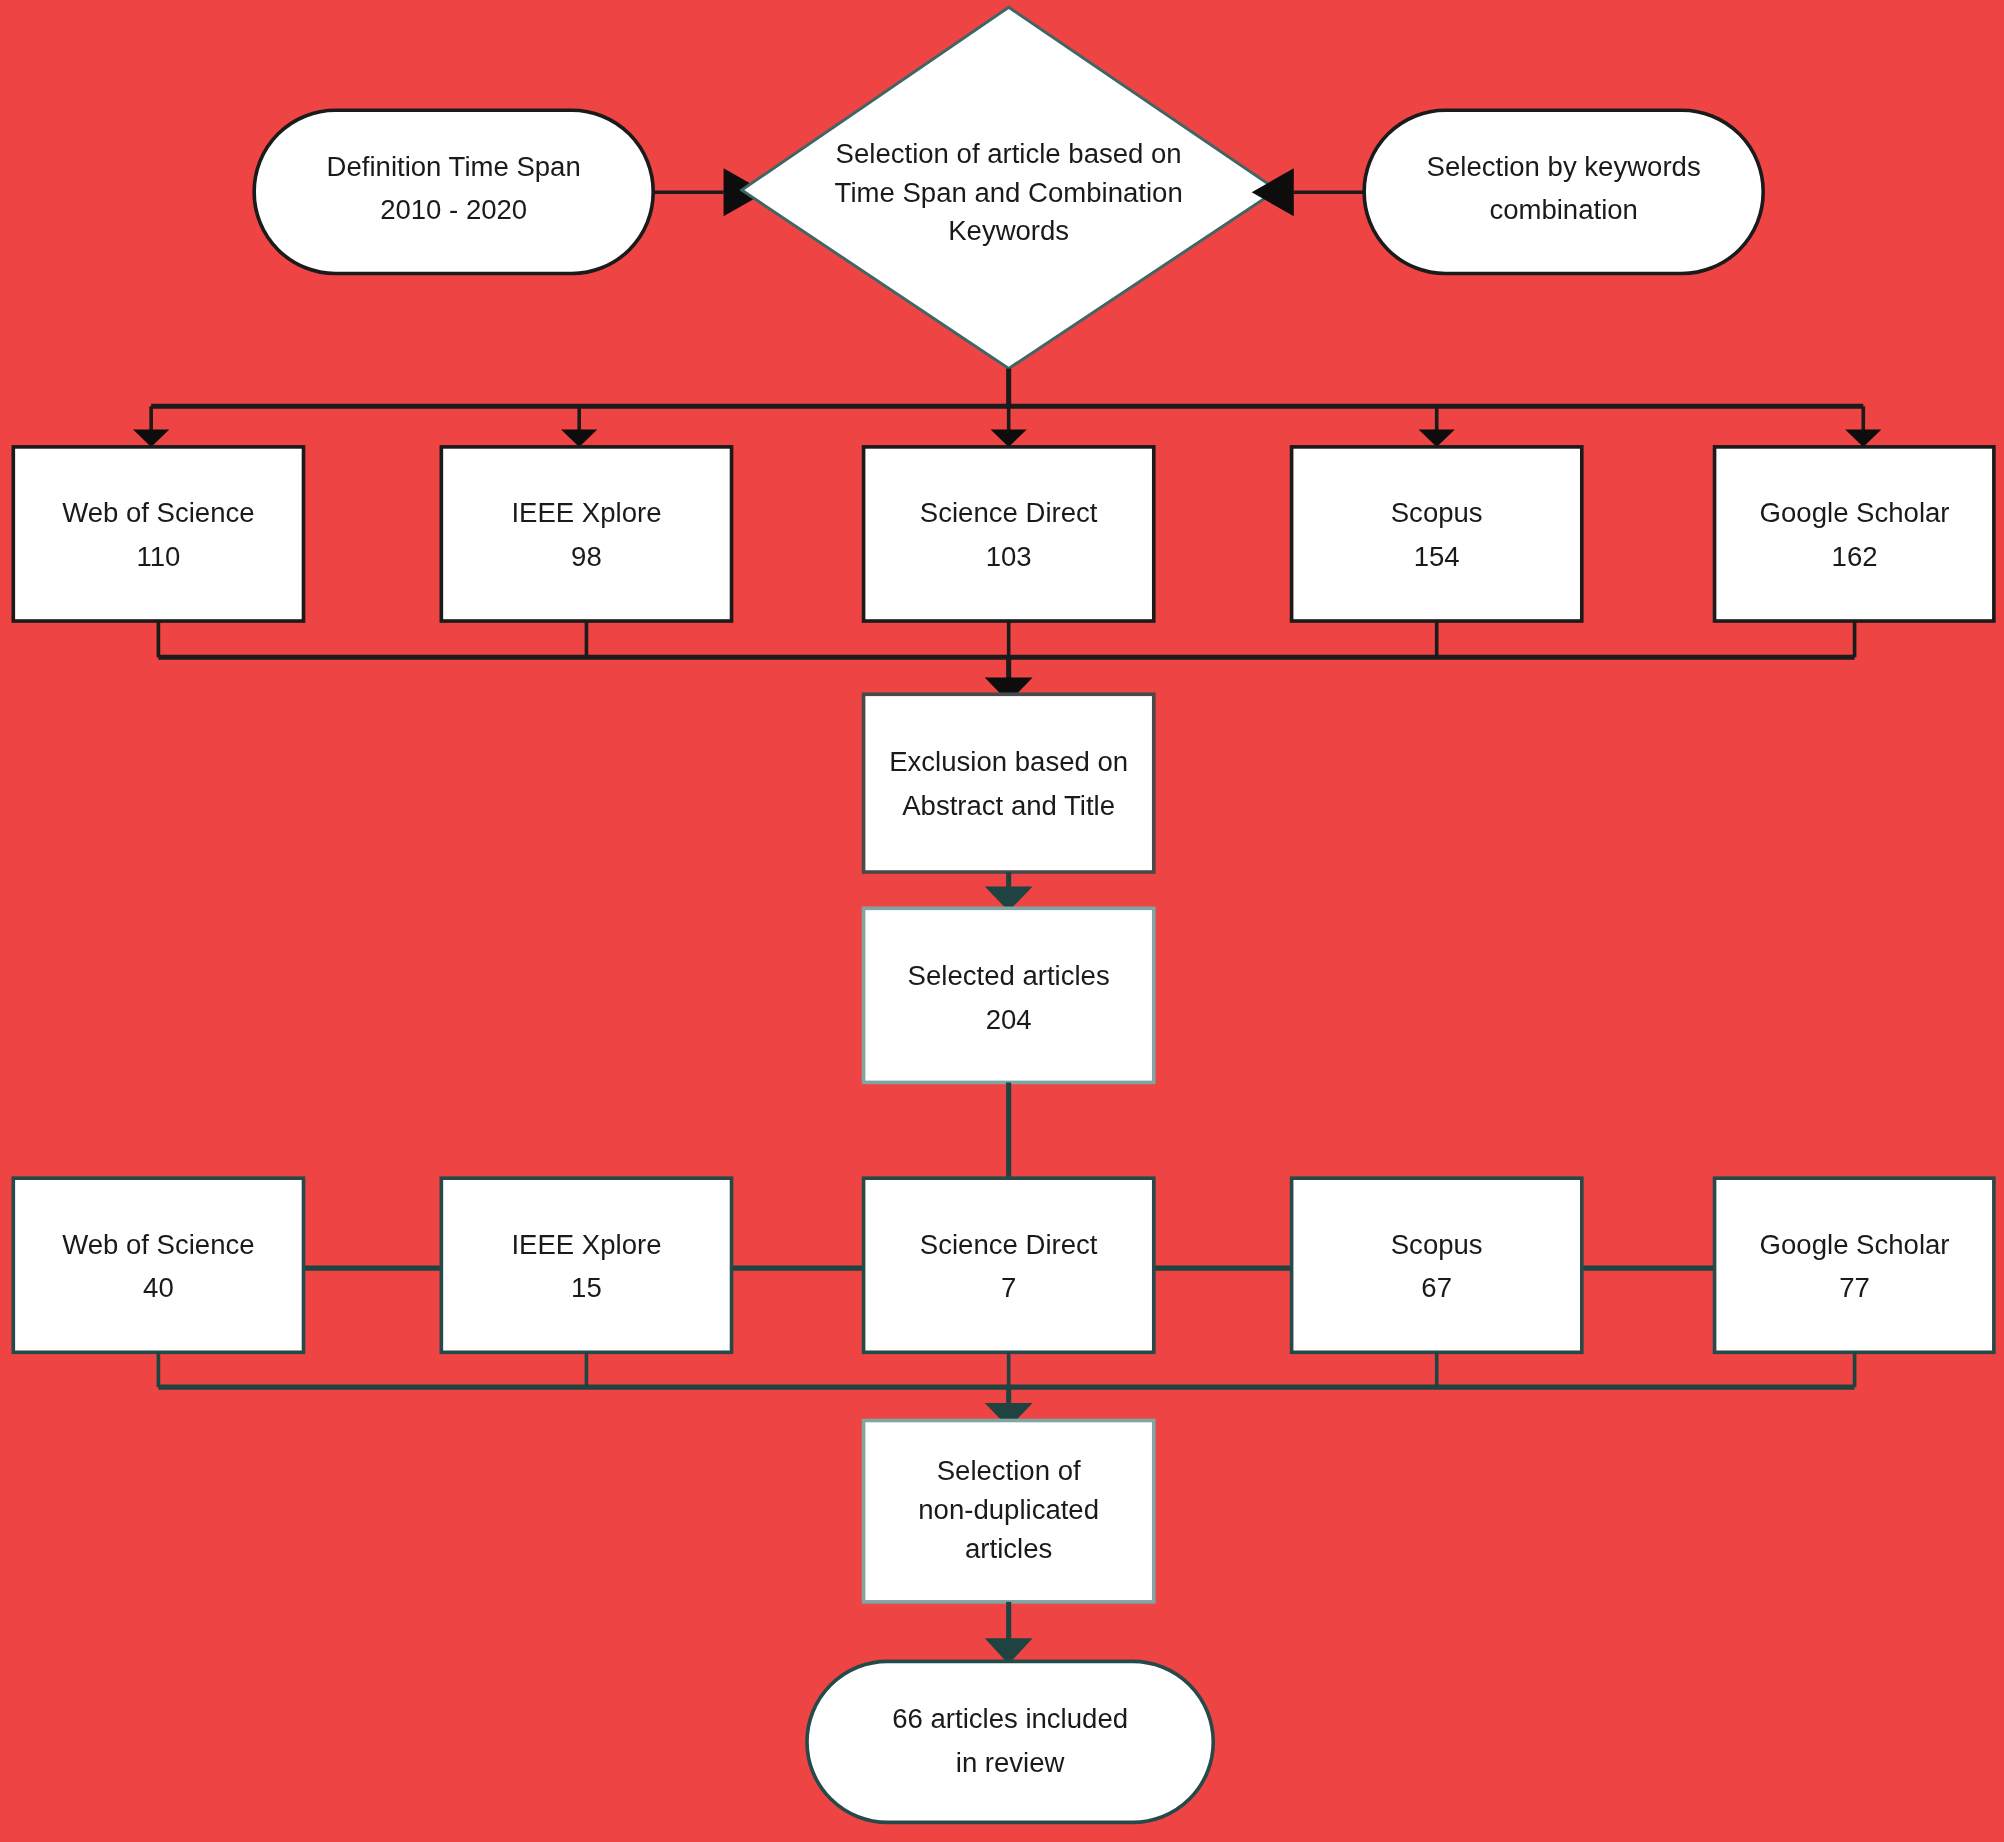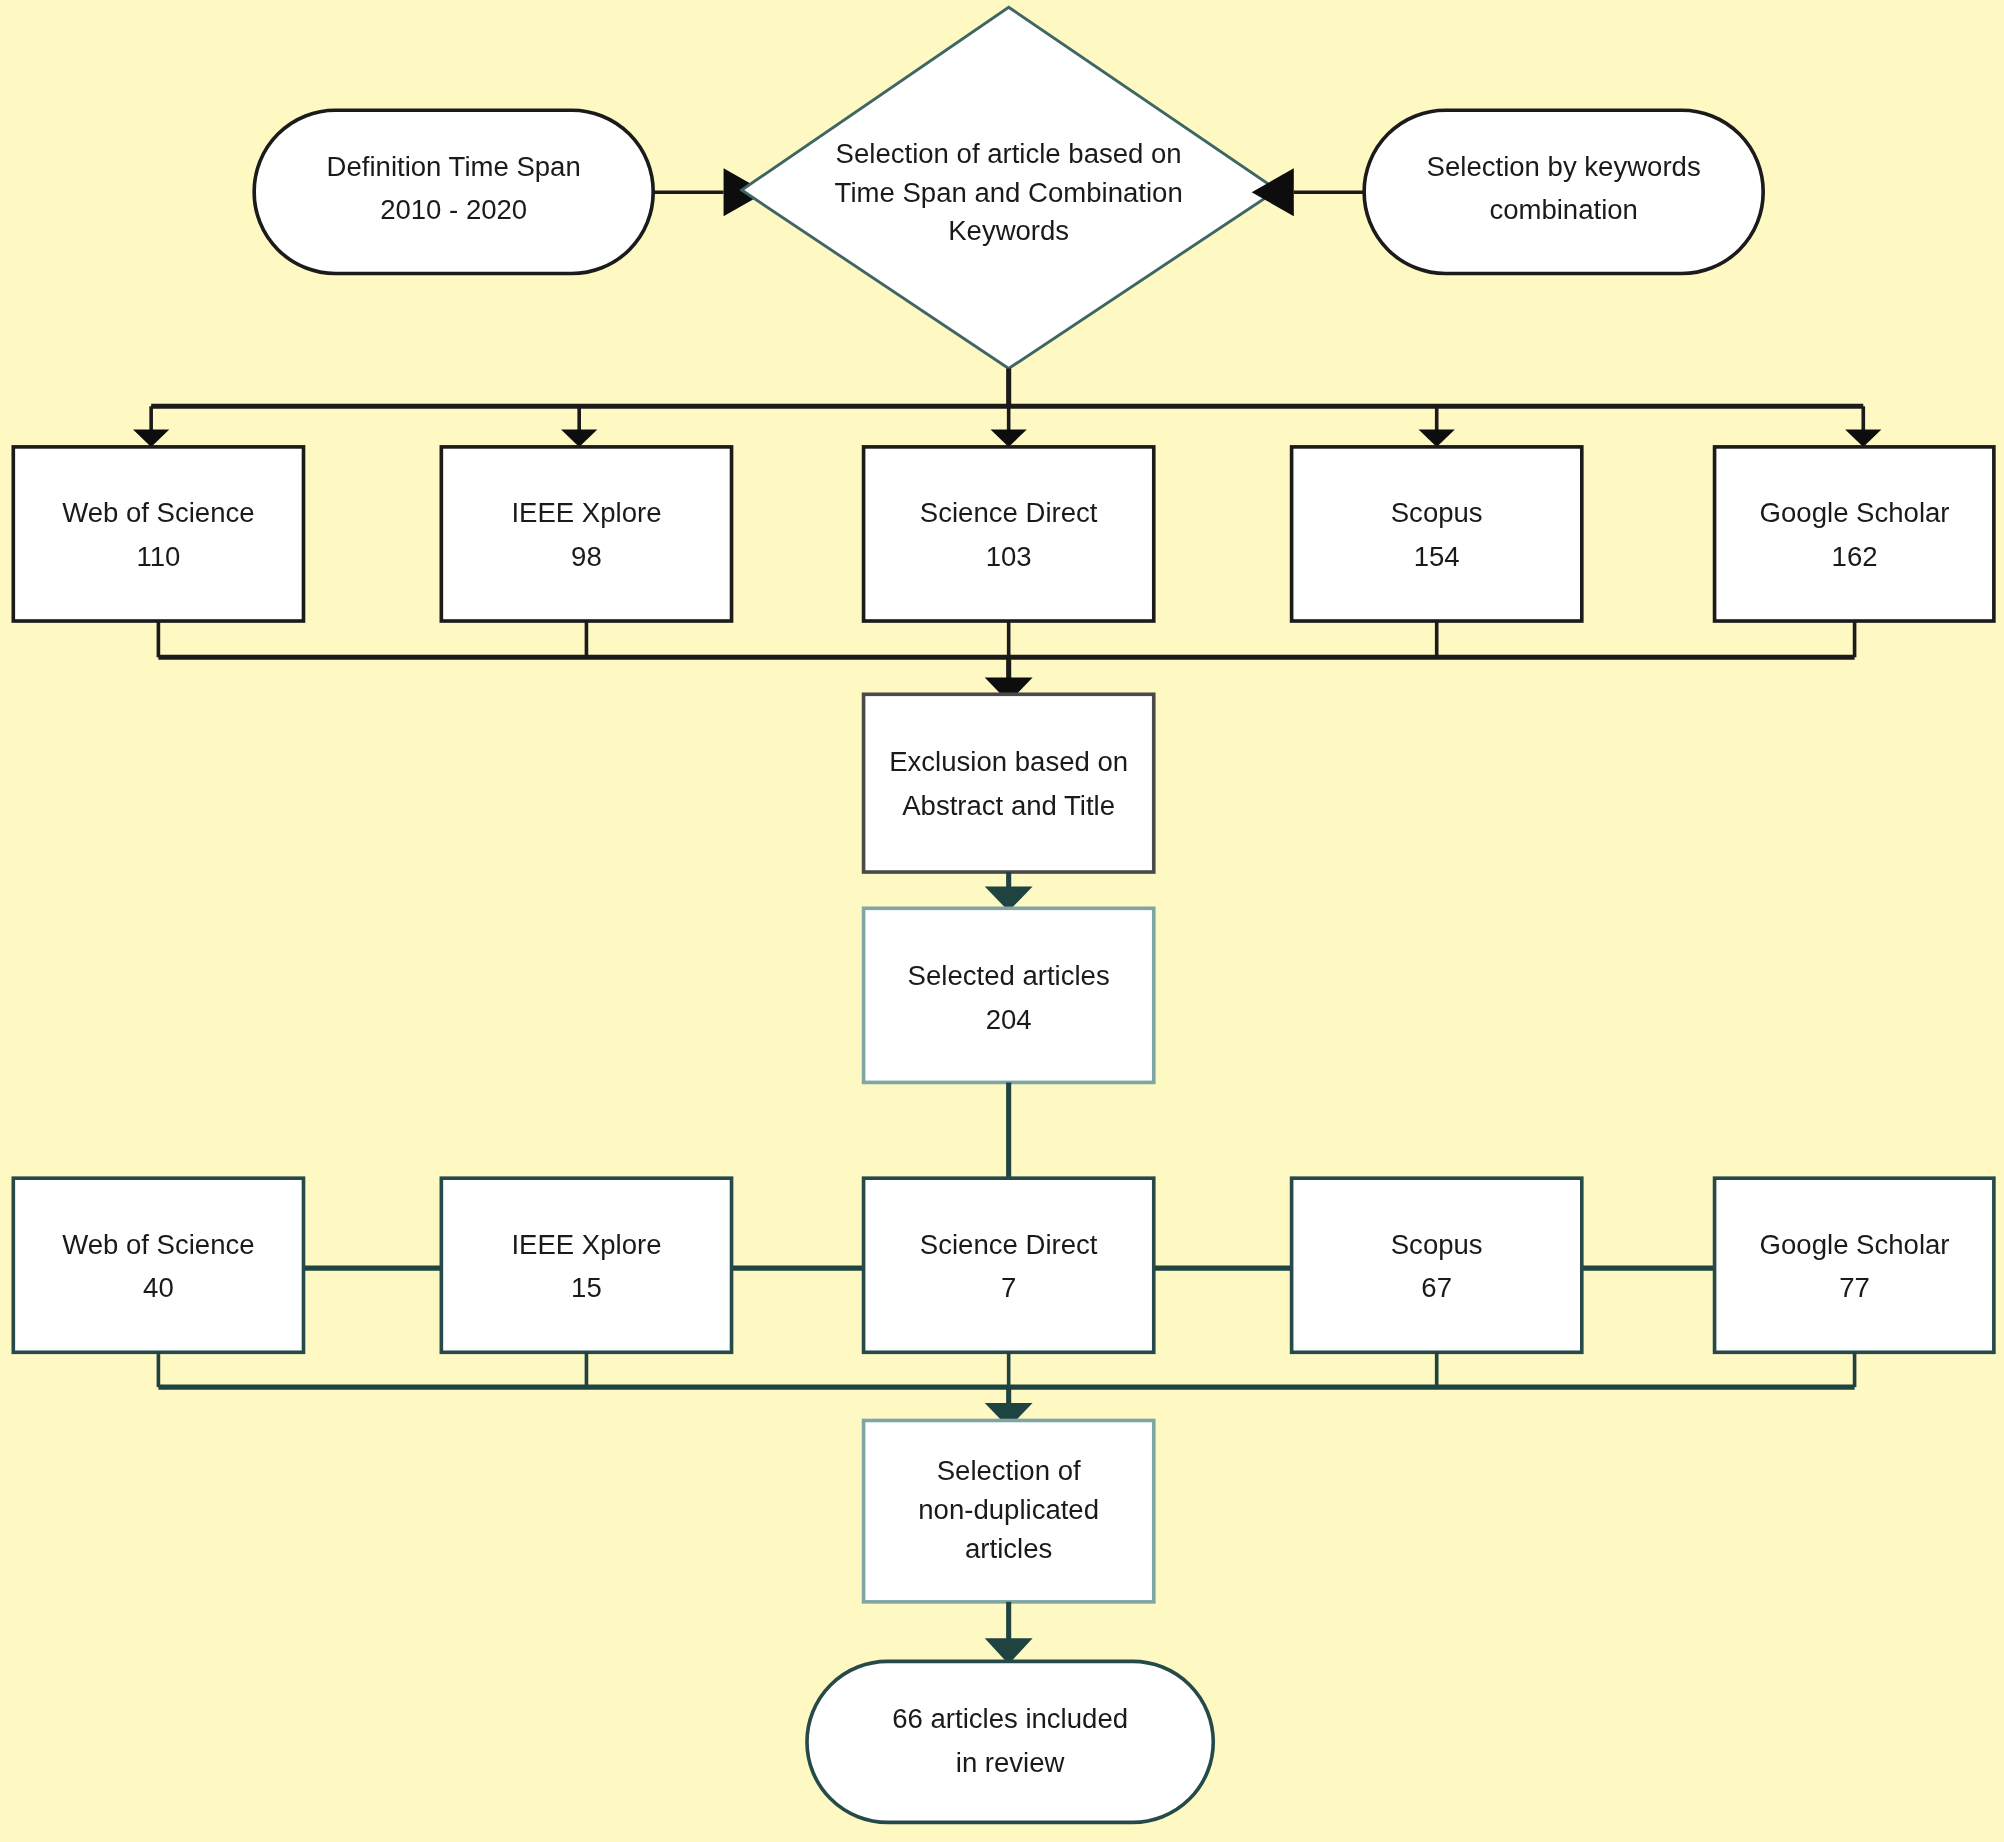--- a/index.html
+++ b/index.html
@@ -4,21 +4,21 @@
 <style>
   html, body {
     margin: 0;
     padding: 0;
     background: #ffffff;
   }
   #flow-root {
     position: relative;
     width: 2005px;
     height: 1842px;
-    background: #fef9c3;
+    background: #ef4444;
     font-family: "Liberation Sans", sans-serif;
   }
   svg.flow-svg {
     position: absolute;
     inset: 0;
     width: 2005px;
     height: 1842px;
     display: block;
   }
   .node-label {

